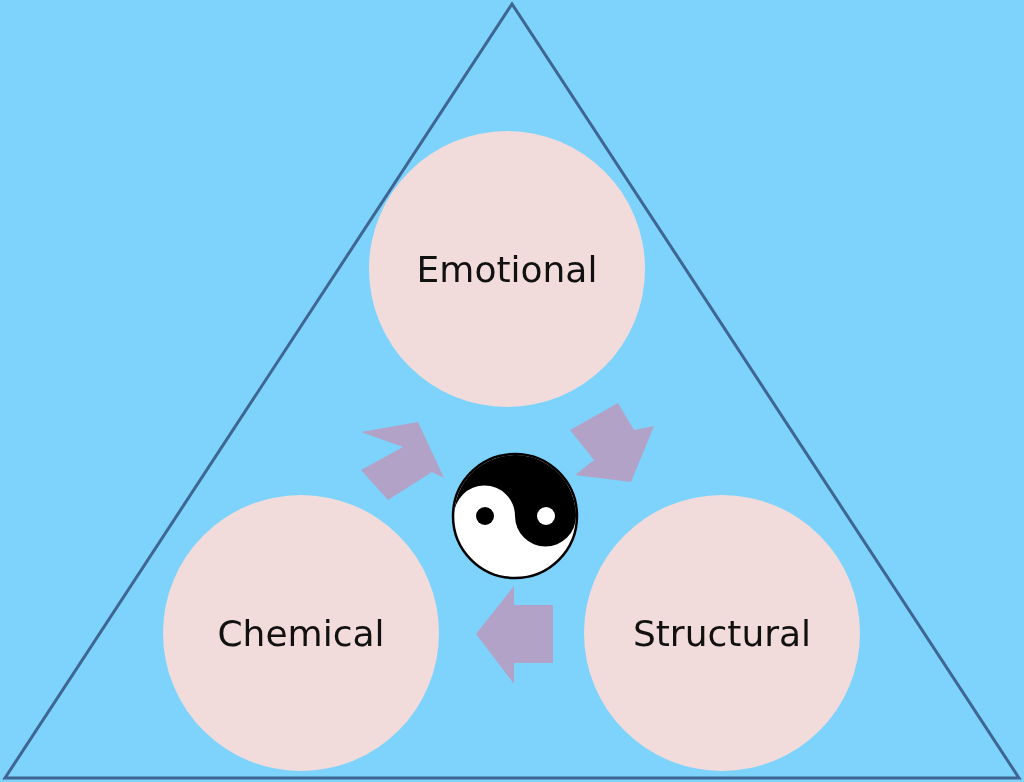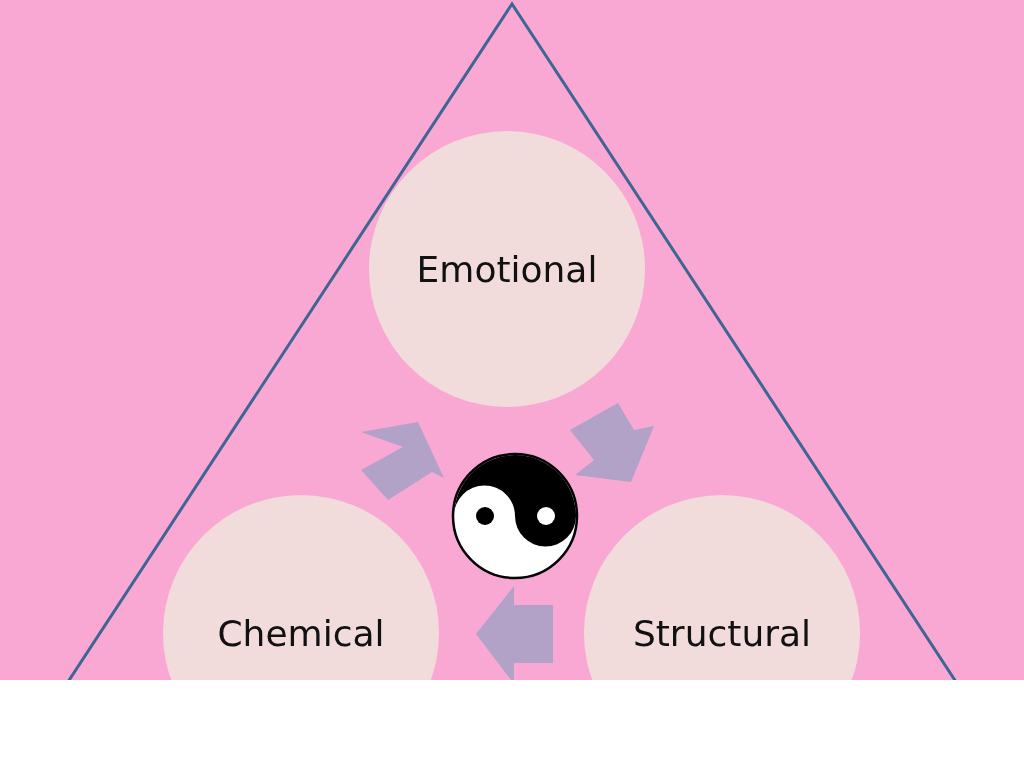--- a/index.html
+++ b/index.html
@@ -1,16 +1,16 @@
 <!DOCTYPE html>
 <html><head>
 <meta charset="utf-8">
 <style>
   html, body { margin: 0; padding: 0; background: #ffffff; }
-  #stage { position: relative; width: 1024px; height: 680px; overflow: hidden; background: #f9a8d4; }
+  #stage { position: relative; width: 1024px; height: 782px; overflow: hidden; background: #7dd3fc; }
   svg { position: absolute; left: 0; top: 0; }
   .label { font-family: "DejaVu Sans", "Liberation Sans", sans-serif; font-size: 36px; fill: #111111; }
 </style>
 </head>
 <body>
 
 <div id="stage">
   <svg width="1024" height="782" viewBox="0 0 1024 782">
 
     <polygon id="tri" points="512,4 5,778 1019,778" fill="none" stroke-width="3" stroke-linejoin="miter" stroke="#3f6592"></polygon>

